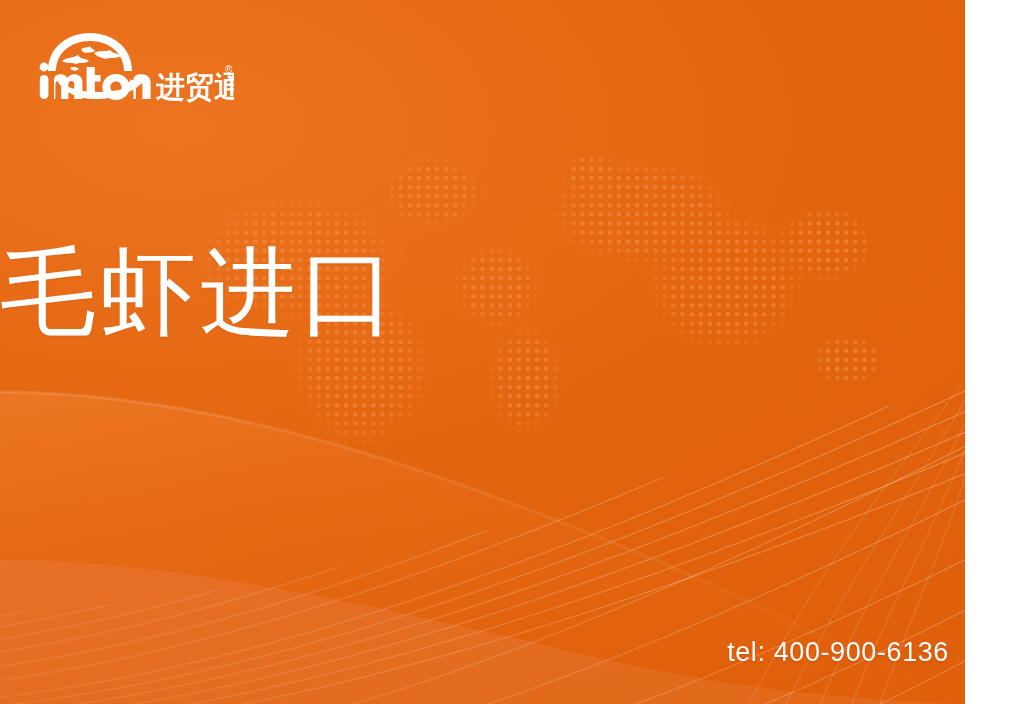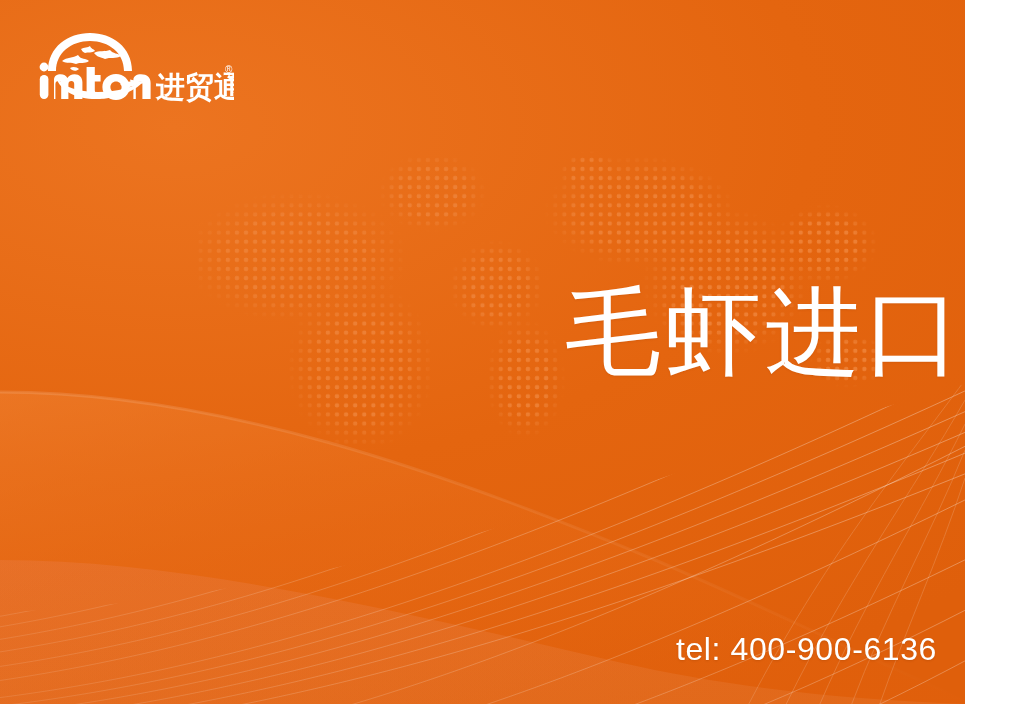--- a/index.html
+++ b/index.html
@@ -92,23 +92,22 @@
   }
   .logo svg { display:block; width:100%; height:100%; }
 
   
   .headline {
     position: absolute;
     left: 0;
     right: 0;
     top: 236px;
     z-index: 5;
-    text-align: right;
+    text-align: left;
     color: #ffffff;
-    margin-top: 40px;
   }
   .headline .line {
     display: block;
     font-family: "Liberation Sans", "DejaVu Sans", sans-serif;
     font-weight: 300;
     letter-spacing: 4px;
     text-shadow: 0 1px 2px rgba(150,60,0,.18);
     white-space: nowrap;
   }
   .headline .line-1 {
@@ -116,25 +115,25 @@
     line-height: 112px;
   }
   .headline .line-2 {
     font-size: 104px;
     line-height: 118px;
   }
 
   
   .phone {
     position: absolute;
-    right: 28px;
+    right: 16px;
     bottom: 36px;
     z-index: 7;
     color: #ffffff;
-    font-size: 32px;
+    font-size: 27px;
     font-weight: 400;
     letter-spacing: .6px;
     text-shadow: 0 1px 2px rgba(140,55,0,.25);
     margin-top: 40px;
   }
 </style>
 </head>
 <body>
 
 <div class="banner">

